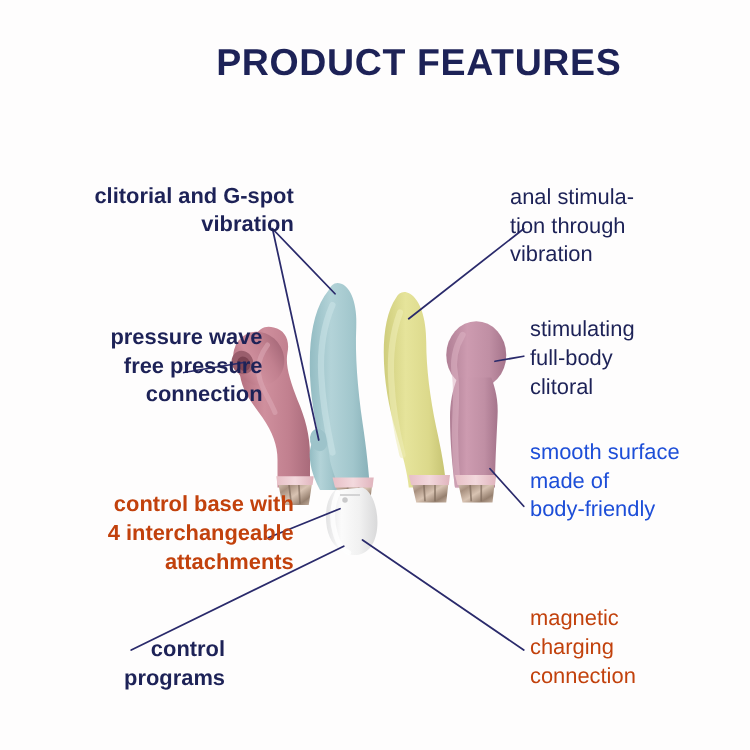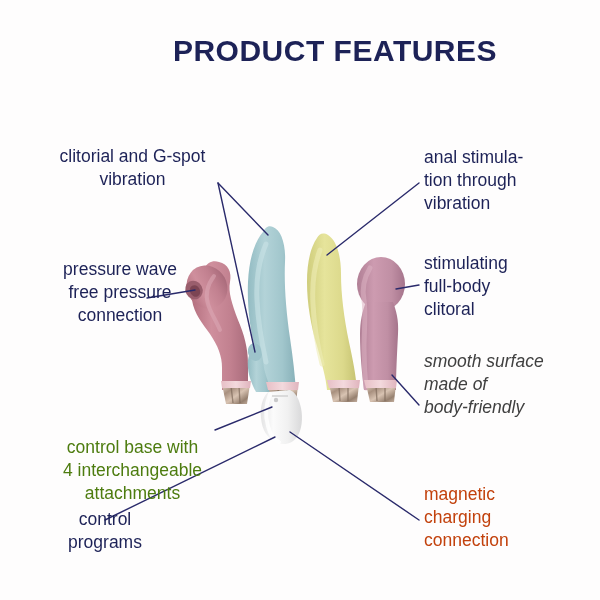--- a/index.html
+++ b/index.html
@@ -33,29 +33,29 @@
     margin-left: 35px;
   }
   .label {
     position: absolute;
     color: #1d2257;
     font-size: 17.5px;
     line-height: 1.32;
     font-family: "Liberation Sans", sans-serif;
     font-weight: 400;
   }
-  .label-left  { text-align: center; }
+  .label-left  { text-align: right; font-weight: bold; }
   .label-right { text-align: left; }
 
   
   #label-clitorial   { left: 30px;  top: 145px; width: 205px; }
   #label-pressure    { left: 30px;  top: 258px; width: 180px; }
   #label-controlbase { left: 30px;  top: 392px; width: 205px; }
   #label-programs    { left: 30px;  top: 508px; width: 150px; }
-  #label-anal        { left: 424px; top: 146px; width: 170px; }
+  #label-anal        { left: 408px; top: 146px; width: 170px; }
   #label-massage     { left: 424px; top: 252px; width: 170px; }
   #label-smooth      { left: 424px; top: 350px; width: 175px; }
   #label-magnetic    { left: 424px; top: 483px; width: 170px; }
 
   #leader-lines {
     position: absolute;
     left: 0; top: 0;
     width: 600px; height: 600px;
   }
   #product-stage {
@@ -242,21 +242,21 @@
     <div>clitorial and G-spot</div>
     <div>vibration</div>
   </div>
 
   <div class="label label-left" id="label-pressure" style="color: rgb(29, 34, 87);">
     <div>pressure wave</div>
     <div>free pressure</div>
     <div>connection</div>
   </div>
 
-  <div class="label label-left" id="label-controlbase" style="color: #4d7c0f; margin-top: 44px;">
+  <div class="label label-left" id="label-controlbase" style="color: #c2410c;">
     <div>control base with</div>
     <div>4 interchangeable</div>
     <div>attachments</div>
   </div>
 
   <div class="label label-left" id="label-programs" style="color: rgb(29, 34, 87);">
     <div>control</div>
     <div>programs</div>
   </div>
 
@@ -265,21 +265,21 @@
     <div>tion through</div>
     <div>vibration</div>
   </div>
 
   <div class="label label-right" id="label-massage" style="color: rgb(29, 34, 87);">
     <div>stimulating</div>
     <div>full-body</div>
     <div>clitoral</div>
   </div>
 
-  <div class="label label-right" id="label-smooth" style="color: #404040; font-style: italic;">
+  <div class="label label-right" id="label-smooth" style="color: #1d4ed8;">
     <div>smooth surface</div>
     <div>made of</div>
     <div>body-friendly</div>
   </div>
 
   <div class="label label-right" id="label-magnetic" style="color: #c2410c;">
     <div>magnetic</div>
     <div>charging</div>
     <div>connection</div>
   </div>

